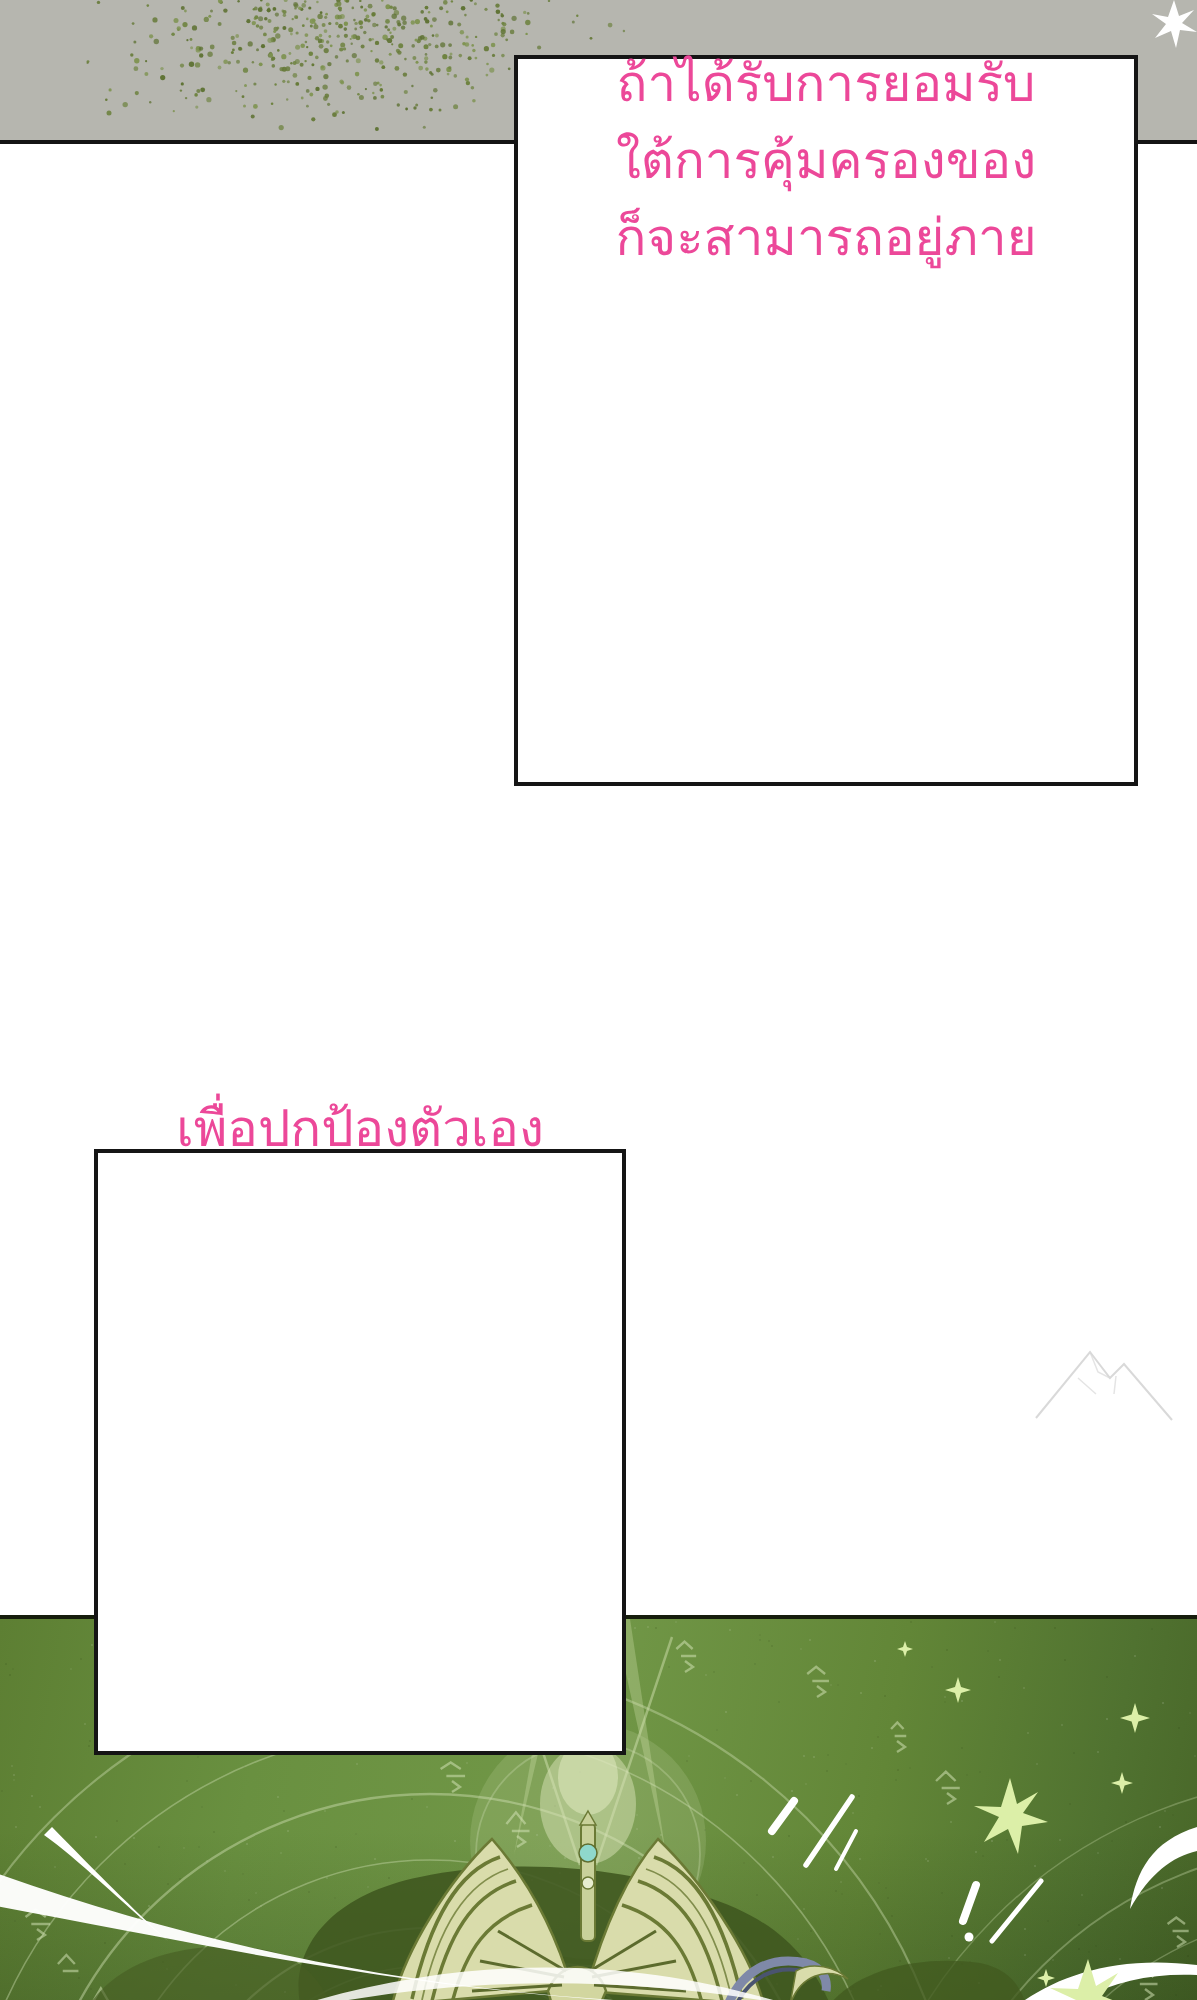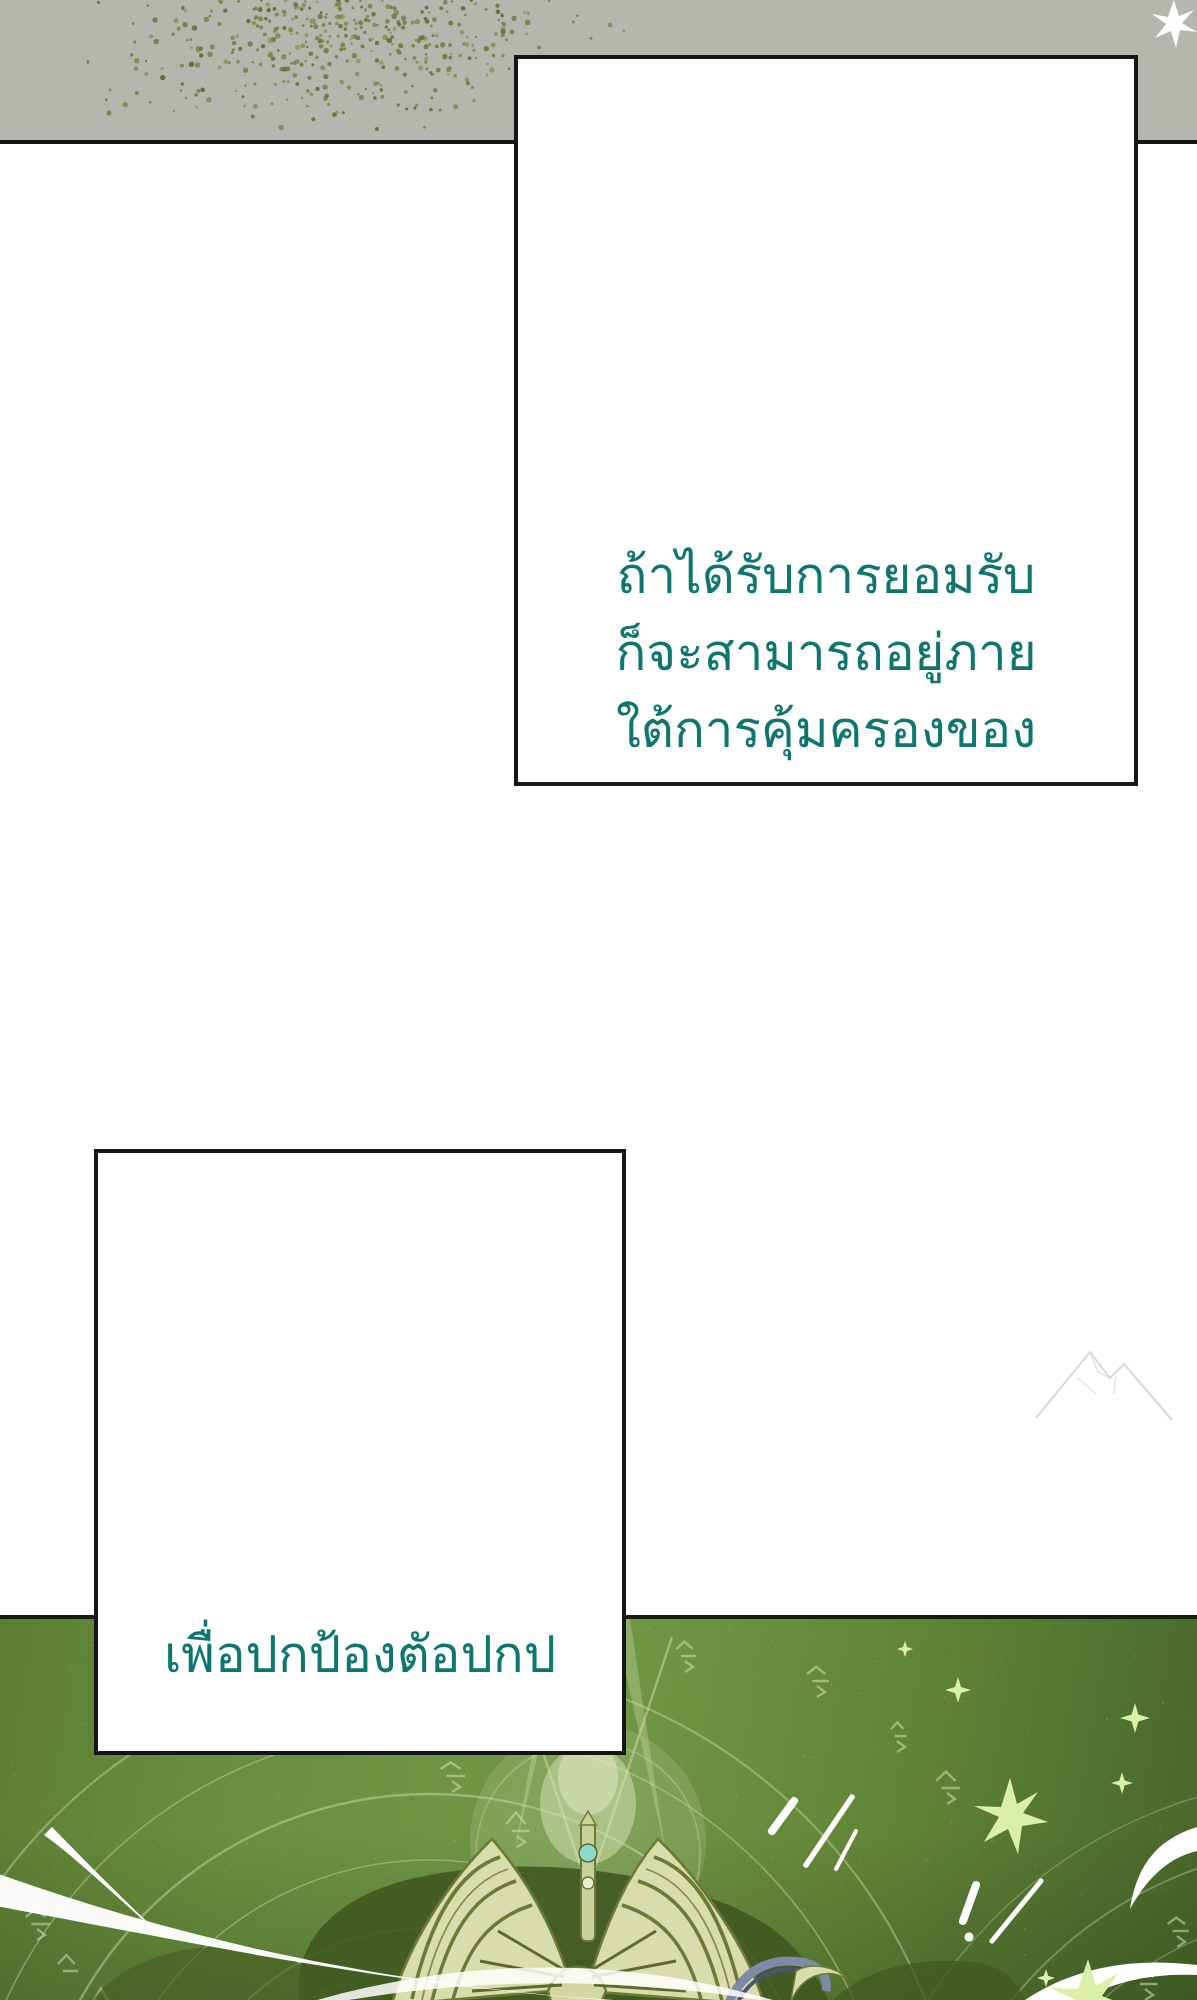--- a/index.html
+++ b/index.html
@@ -5,22 +5,22 @@
   html,body{margin:0;padding:0;background:#ffffff;}
   .page{position:relative;width:1197px;height:2000px;background:#ffffff;overflow:hidden;
         font-family:"Liberation Sans","DejaVu Sans",sans-serif;}
   
   .top-band{position:absolute;left:0;top:0;width:1197px;height:140px;background:#b6b6af;
             border-bottom:4px solid #141414;box-sizing:content-box;z-index:1;}
   .top-band svg{position:absolute;left:0;top:0;}
   .top-star{position:absolute;left:1148px;top:0;width:49px;height:52px;z-index:2;}
   
   .speech-box{position:absolute;background:#ffffff;border:4px solid #151515;z-index:3;
-              display:flex;flex-direction:column;align-items:center;justify-content:flex-end;
-              text-align:center;color:#0f766e;font-weight:500;}
+              display:flex;flex-direction:column;align-items:center;justify-content:flex-start;
+              text-align:center;color:#ec4899;font-weight:500;}
   .box1{left:514px;top:55px;width:616px;height:723px;}
   .box1 .lines{transform:translateY(-14px);font-size:51px;line-height:77px;}
   .box2{left:94px;top:1149px;width:524px;height:598px;}
   .box2 .lines{transform:translateY(-60px);font-size:51px;line-height:72px;}
   .line{white-space:nowrap;}
   
   .mountain{position:absolute;left:1018px;top:1336px;width:179px;height:90px;z-index:1;}
   
   .green-scene{position:absolute;left:0;top:1615px;width:1197px;height:385px;z-index:1;
     border-top:4px solid #161d0c;box-sizing:content-box;
@@ -451,33 +451,33 @@
       </svg>
   </div>
 
   <svg class="top-star" viewBox="0 0 49 52">
     <path d="M26 0 L31 16 L46 10 L34 23 L49 32 L32 30 L28 48 L23 31 L7 38 L18 24 L4 14 L20 17 Z" fill="#ffffff"></path>
   </svg>
 
   <div class="speech-box box1">
     <div class="lines">
       <div class="line">ถ้าได้รับการยอมรับ</div>
+      <div class="line">ใต้การคุ้มครองของ</div>
       <div class="line">ก็จะสามารถอยู่ภาย</div>
-      <div class="line">ใต้การคุ้มครองของ</div>
     </div>
   </div>
 
   <svg class="mountain" viewBox="0 0 179 90">
     <path d="M18 82 L72 16 L92 42 L106 28 L154 84" fill="none" stroke="#cfcfcf" stroke-width="2" opacity="0.8"></path>
     <path d="M72 16 L80 36 L92 42 M60 42 L78 58 M98 40 L96 58" fill="none" stroke="#d8d8d8" stroke-width="1.5" opacity="0.7"></path>
   </svg>
 
   <div class="speech-box box2">
     <div class="lines">
-      <div class="line">เพื่อปกป้องตัอปกป</div>
+      <div class="line">เพื่อปกป้องตัวเอง</div>
     </div>
   </div>
 
   <div class="green-scene">
     <svg id="scene" width="1197" height="385" viewBox="0 0 1197 385">
 
       <g id="grain">
           <rect x="675" y="2" width="2" height="2" fill="#ffffff" opacity="0.06"></rect>
           <rect x="910" y="2" width="2" height="2" fill="#1e2e0c" opacity="0.10"></rect>
           <rect x="704" y="210" width="2" height="2" fill="#1e2e0c" opacity="0.07"></rect>

